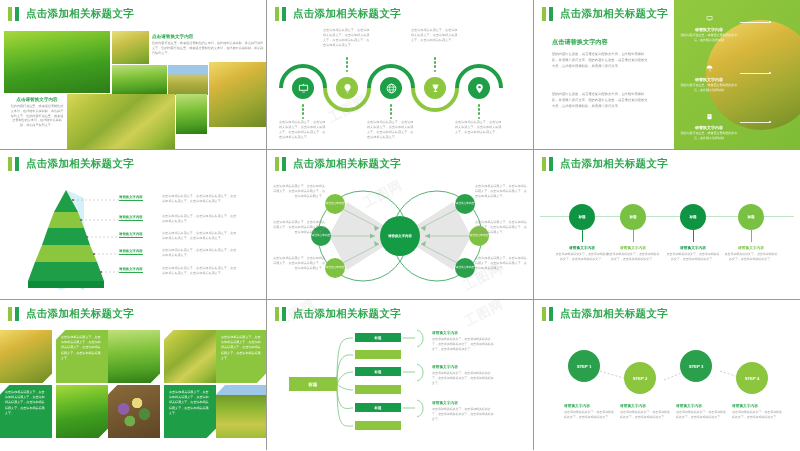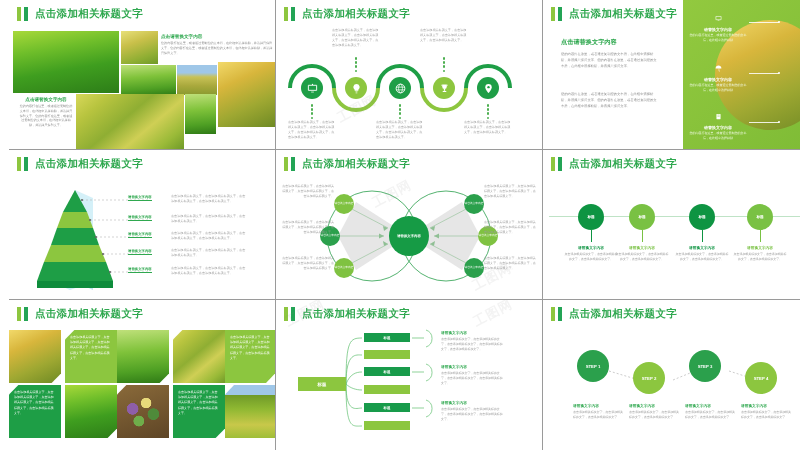--- a/index.html
+++ b/index.html
@@ -7,21 +7,20 @@
   body{
     width:800px; height:451px;
     font-family:"Liberation Sans","DejaVu Sans",sans-serif;
     overflow:hidden; position:relative;
   }
   .grid{
     position:absolute; inset:0;
     display:grid;
     grid-template-columns:266px 1px 266px 1px 266px;
     grid-template-rows:149px 1px 149px 1px 150px;
-    margin-left:9px;
   }
   .vrule{ background:#9a9a9a; }
   .hrule{ background:#9a9a9a; }
   .panel{ position:relative; background:#fff; overflow:hidden; }
 
   
   .phead{ position:absolute; left:8px; top:7px; display:flex; align-items:center; gap:3px; }
   .bar{ width:4px; height:14px; border-radius:0; }
   .bar.l{ background:#8DC63F; }
   .bar.d{ background:#23A455; }

